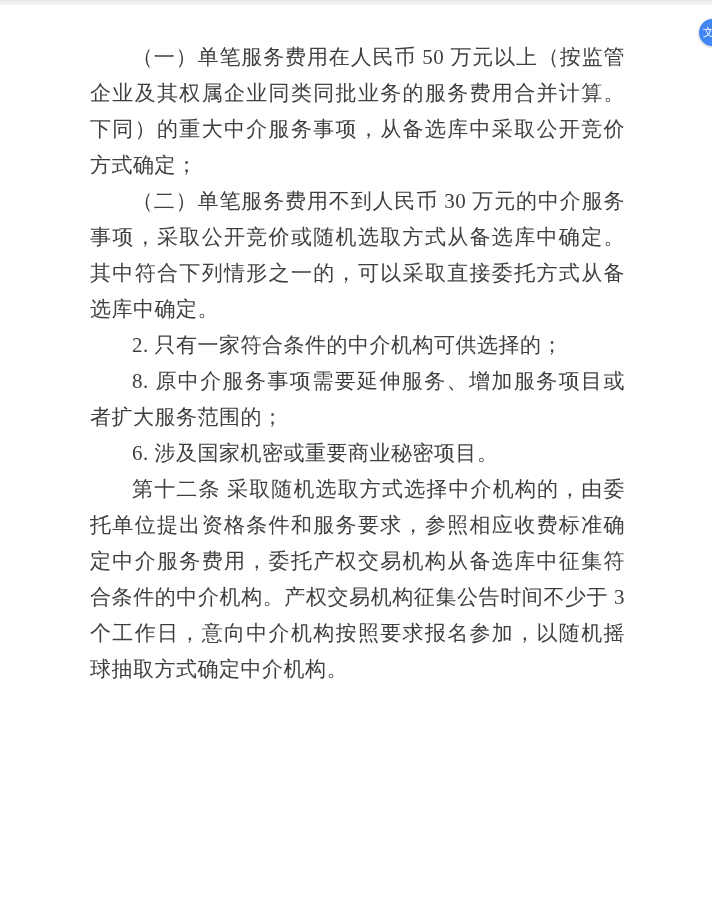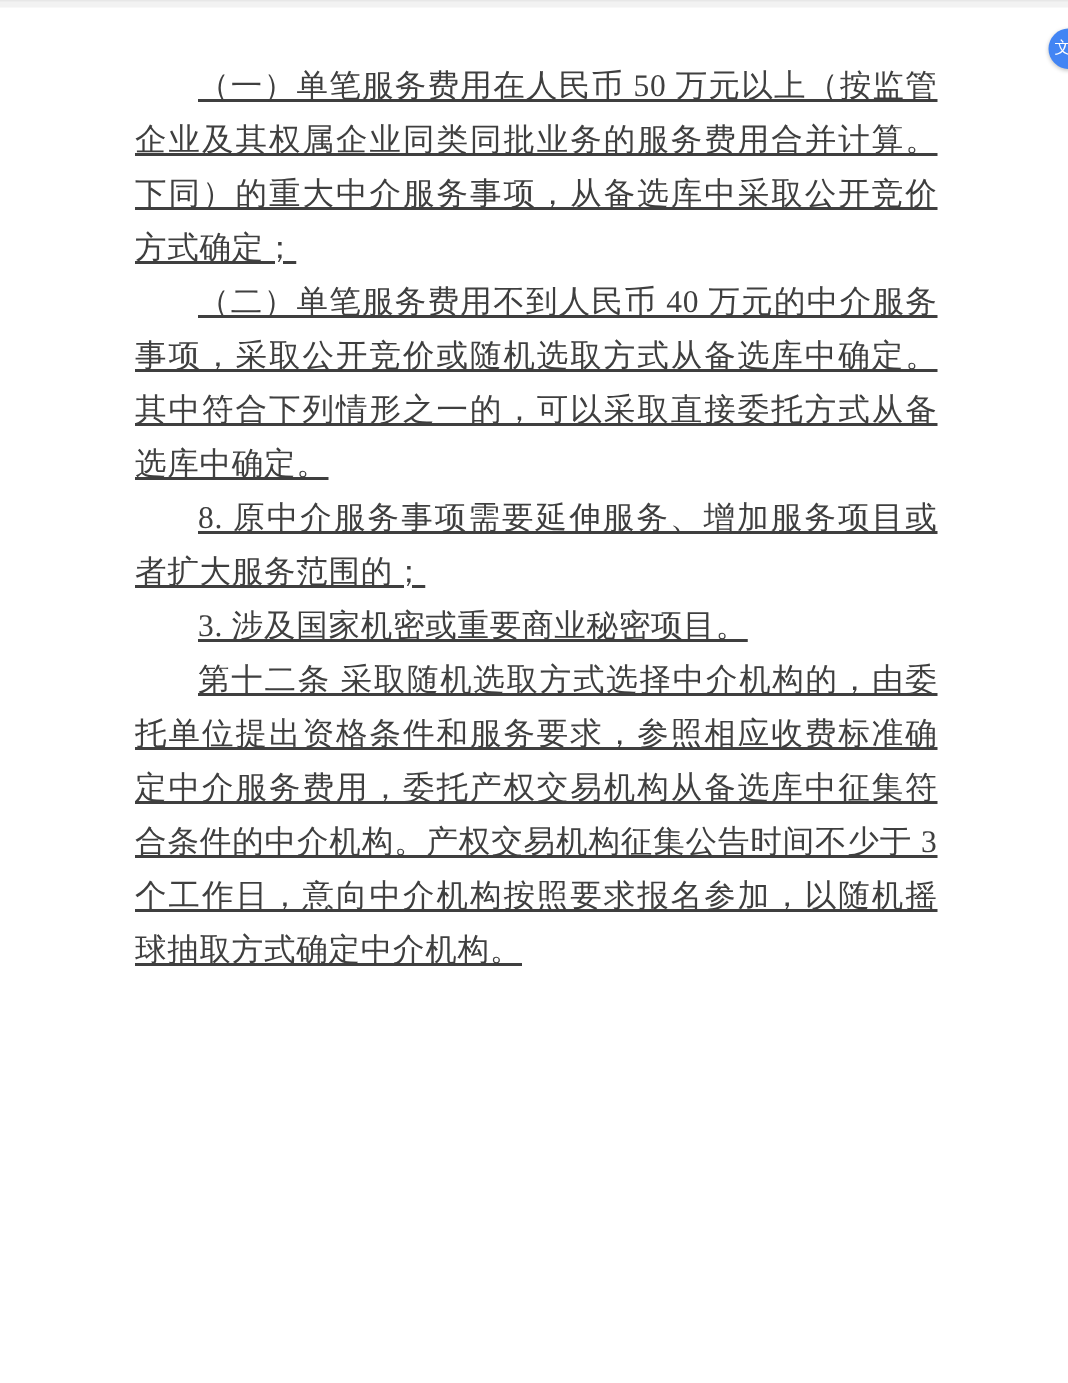--- a/index.html
+++ b/index.html
@@ -57,38 +57,38 @@
   }
   .doc-body p {
     margin: 0;
     font-size: 21px;
     line-height: 36px;
     letter-spacing: 0.5px;
     color: #3f3f3f;
     text-align: justify;
     text-justify: inter-ideograph;
     text-indent: 2em;
-    text-decoration: underline;
   }
 </style>
 </head>
 <body>
 
 <div class="viewport">
 
   <div class="top-edge-bar" style="background: rgb(242, 242, 242);"></div>
 
   <div class="floating-bubble" title="文" style="background: rgb(66, 133, 244);">
     <span class="glyph">文</span>
   </div>
 
   <div class="doc-page">
     <div class="doc-body">
         <p>（一）单笔服务费用在人民币 50 万元以上（按监管企业及其权属企业同类同批业务的服务费用合并计算。下同）的重大中介服务事项，从备选库中采取公开竞价方式确定；</p>
-        <p>（二）单笔服务费用不到人民币 40 万元的中介服务事项，采取公开竞价或随机选取方式从备选库中确定。其中符合下列情形之一的，可以采取直接委托方式从备选库中确定。</p>
+        <p>（二）单笔服务费用不到人民币 30 万元的中介服务事项，采取公开竞价或随机选取方式从备选库中确定。其中符合下列情形之一的，可以采取直接委托方式从备选库中确定。</p>
+        <p>2. 只有一家符合条件的中介机构可供选择的；</p>
         <p>8. 原中介服务事项需要延伸服务、增加服务项目或者扩大服务范围的；</p>
-        <p>3. 涉及国家机密或重要商业秘密项目。</p>
+        <p>6. 涉及国家机密或重要商业秘密项目。</p>
         <p>第十二条 采取随机选取方式选择中介机构的，由委托单位提出资格条件和服务要求，参照相应收费标准确定中介服务费用，委托产权交易机构从备选库中征集符合条件的中介机构。产权交易机构征集公告时间不少于 3 个工作日，意向中介机构按照要求报名参加，以随机摇球抽取方式确定中介机构。</p>
       </div>
 
   </div>
 
 </div>
 
 </body></html>

